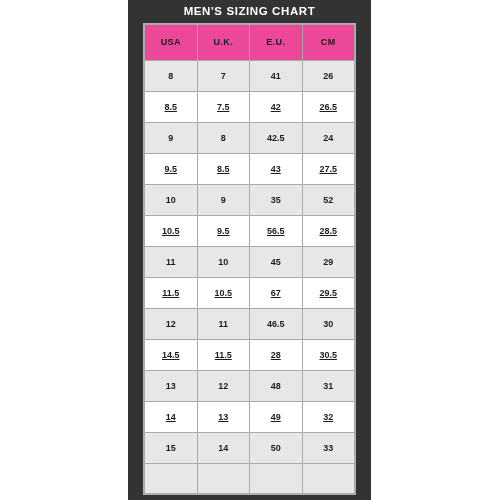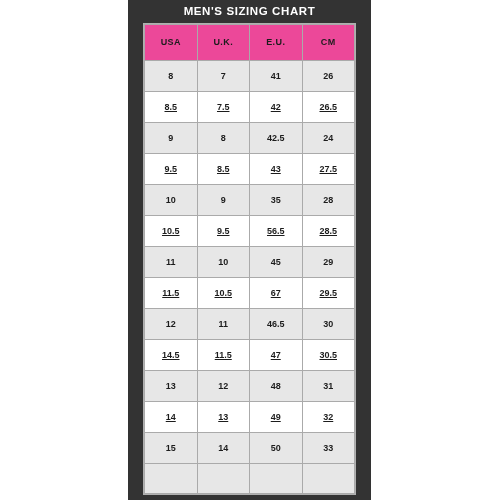--- a/index.html
+++ b/index.html
@@ -137,21 +137,21 @@
             <tr class="plain">
               <td class="cell">9.5</td>
               <td class="cell">8.5</td>
               <td class="cell">43</td>
               <td class="cell">27.5</td>
             </tr>
             <tr class="shade">
               <td class="cell">10</td>
               <td class="cell">9</td>
               <td class="cell">35</td>
-              <td class="cell">28</td>
+              <td class="cell">52</td>
             </tr>
             <tr class="plain">
               <td class="cell">10.5</td>
               <td class="cell">9.5</td>
               <td class="cell">56.5</td>
               <td class="cell">28.5</td>
             </tr>
             <tr class="shade">
               <td class="cell">11</td>
               <td class="cell">10</td>
@@ -166,21 +166,21 @@
             </tr>
             <tr class="shade">
               <td class="cell">12</td>
               <td class="cell">11</td>
               <td class="cell">46.5</td>
               <td class="cell">30</td>
             </tr>
             <tr class="plain">
               <td class="cell">14.5</td>
               <td class="cell">11.5</td>
-              <td class="cell">47</td>
+              <td class="cell">28</td>
               <td class="cell">30.5</td>
             </tr>
             <tr class="shade">
               <td class="cell">13</td>
               <td class="cell">12</td>
               <td class="cell">48</td>
               <td class="cell">31</td>
             </tr>
             <tr class="plain">
               <td class="cell">14</td>

